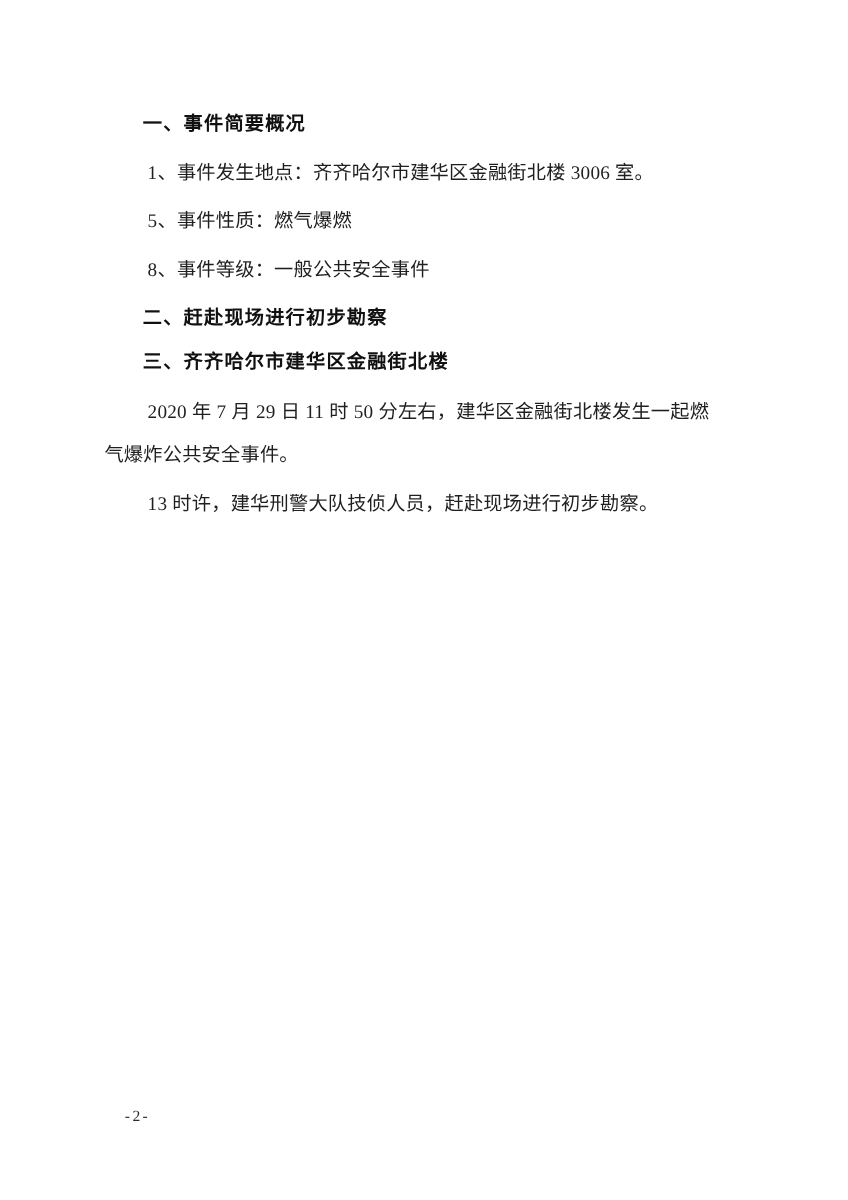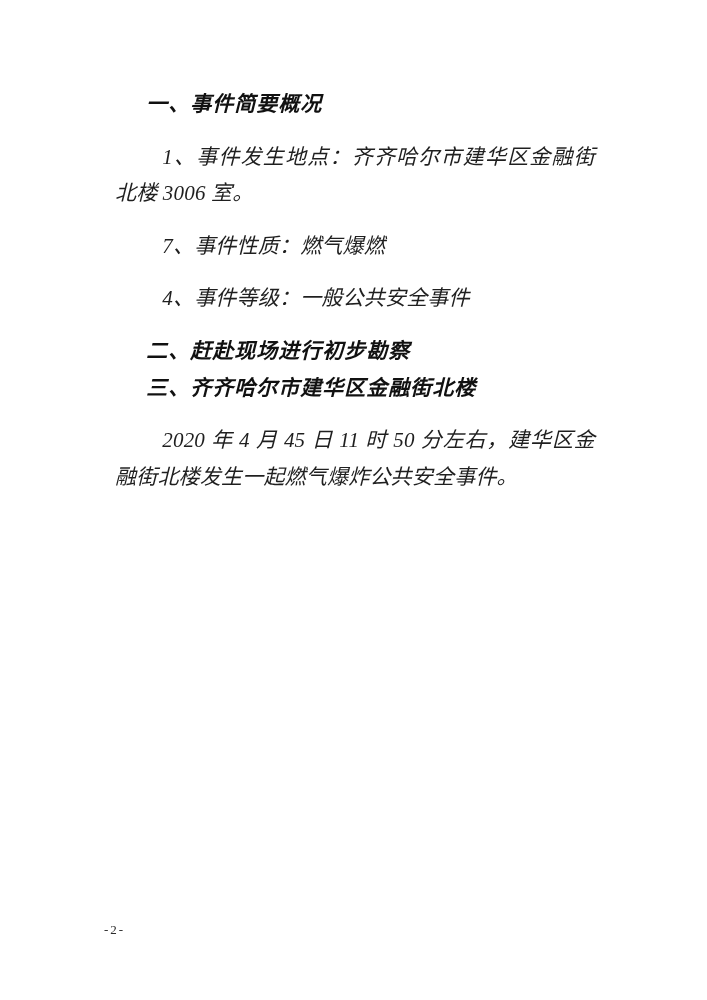--- a/index.html
+++ b/index.html
@@ -11,43 +11,42 @@
     position: relative;
     width: 707px;
     height: 1000px;
     background: #ffffff;
     overflow: hidden;
     font-family: "Liberation Serif", "DejaVu Serif", serif;
     color: #1f1f1f;
   }
   .content {
     position: absolute;
-    left: 99px;
+    left: 83px;
     top: 86px;
     width: 512px;
-    font-size: 21px;
+    font-size: 16px;
     line-height: 36.6px;
     text-align: justify;
-    font-style: italic;
   }
   .content section {
     margin: 0;
     padding: 0;
   }
   .heading {
     font-family: "Liberation Sans", "DejaVu Sans", sans-serif;
     font-weight: bold;
     color: #111111;
     text-indent: 2.25em;
     text-align: left;
     margin: 0;
     letter-spacing: 1px;
   }
   .para {
-    margin: 16px;
+    margin: 4px;
     text-indent: 2.25em;
     text-align: justify;
     letter-spacing: 0.2px;
   }
   .footer-pagenum {
     position: absolute;
     left: 104px;
     top: 922px;
     font-size: 13px;
     letter-spacing: 2px;
@@ -56,25 +55,26 @@
   }
 </style>
 </head>
 <body>
 
 <div class="page">
   <div class="content">
       <section>
         <div class="heading">一、事件简要概况</div>
         <p class="para">1、事件发生地点：齐齐哈尔市建华区金融街北楼 3006 室。</p>
-        <p class="para">7、事件性质：燃气爆燃</p>
-        <p class="para">4、事件等级：一般公共安全事件</p>
+        <p class="para">5、事件性质：燃气爆燃</p>
+        <p class="para">8、事件等级：一般公共安全事件</p>
       </section>
       <section>
         <div class="heading">二、赶赴现场进行初步勘察</div>
       </section>
       <section>
         <div class="heading">三、齐齐哈尔市建华区金融街北楼</div>
-        <p class="para">2020 年 4 月 45 日 11 时 50 分左右，建华区金融街北楼发生一起燃气爆炸公共安全事件。</p>
+        <p class="para">2020 年 7 月 29 日 11 时 50 分左右，建华区金融街北楼发生一起燃气爆炸公共安全事件。</p>
+        <p class="para">13 时许，建华刑警大队技侦人员，赶赴现场进行初步勘察。</p>
       </section>
     </div>
   <div class="footer-pagenum">-2-</div>
 </div>
 
 </body></html>

